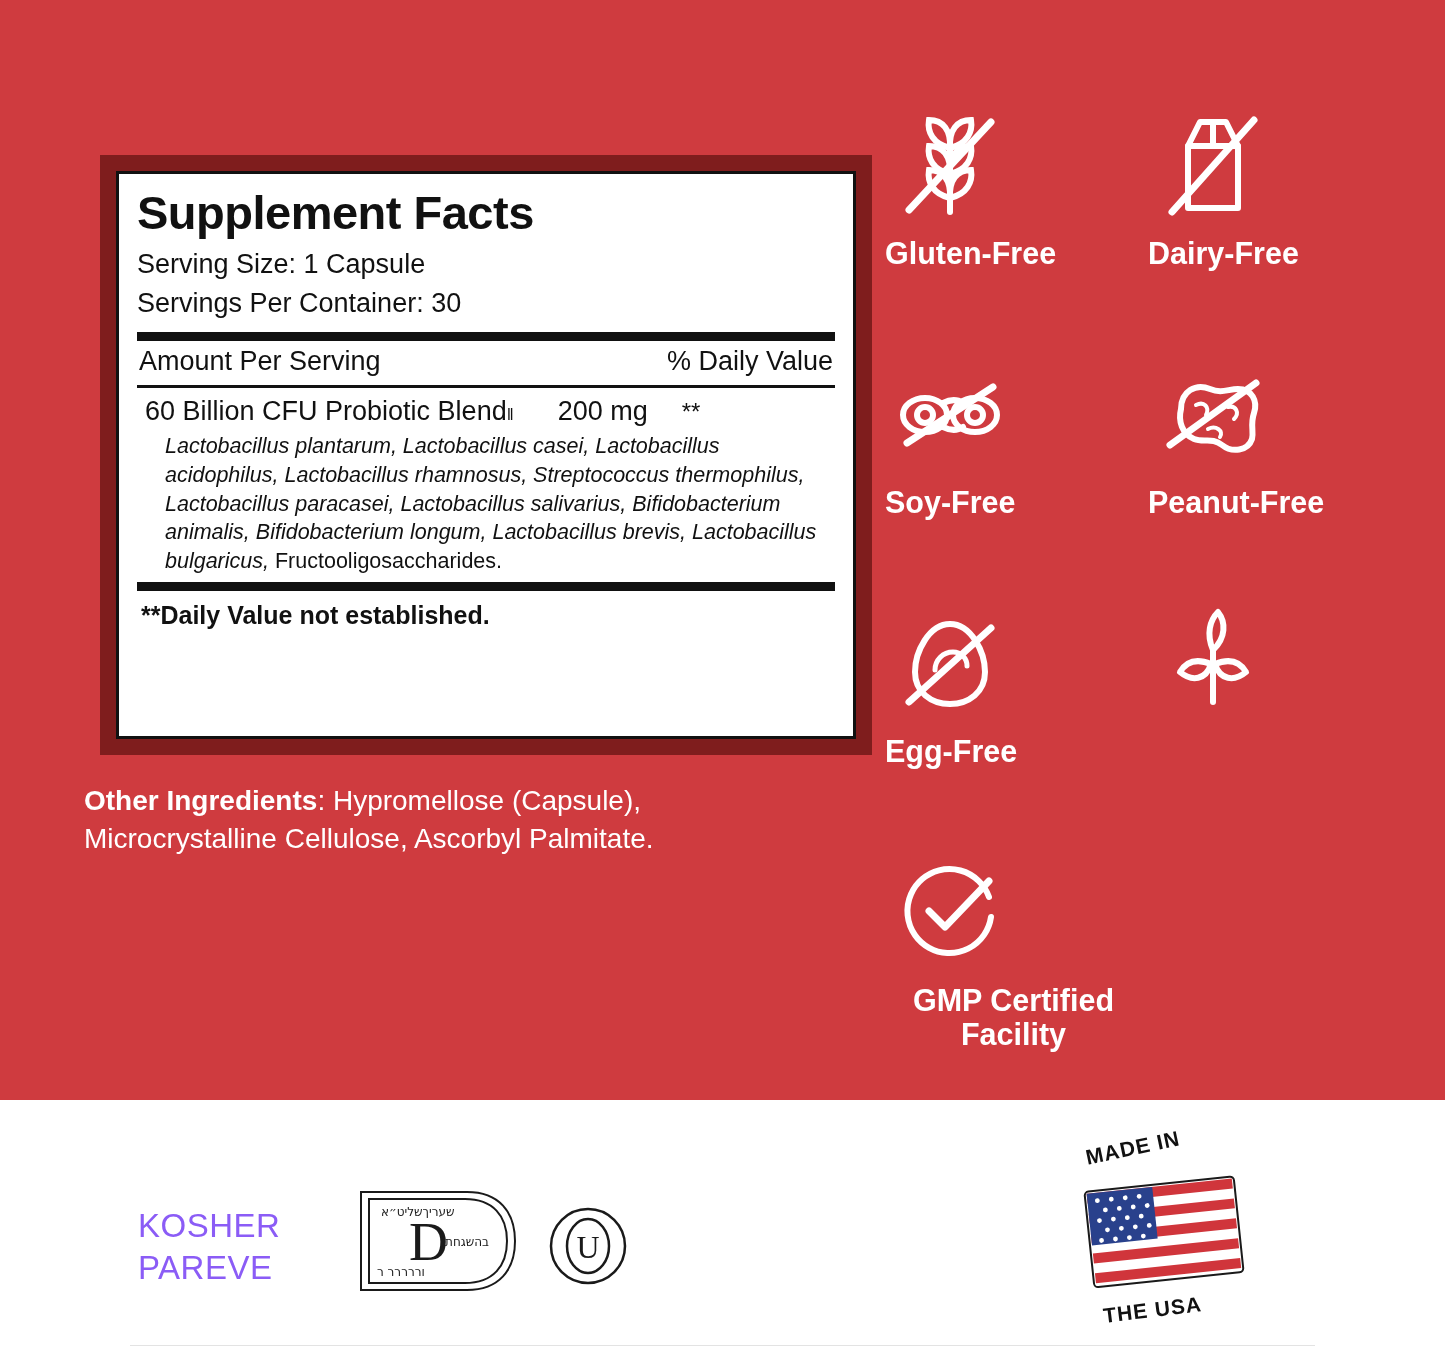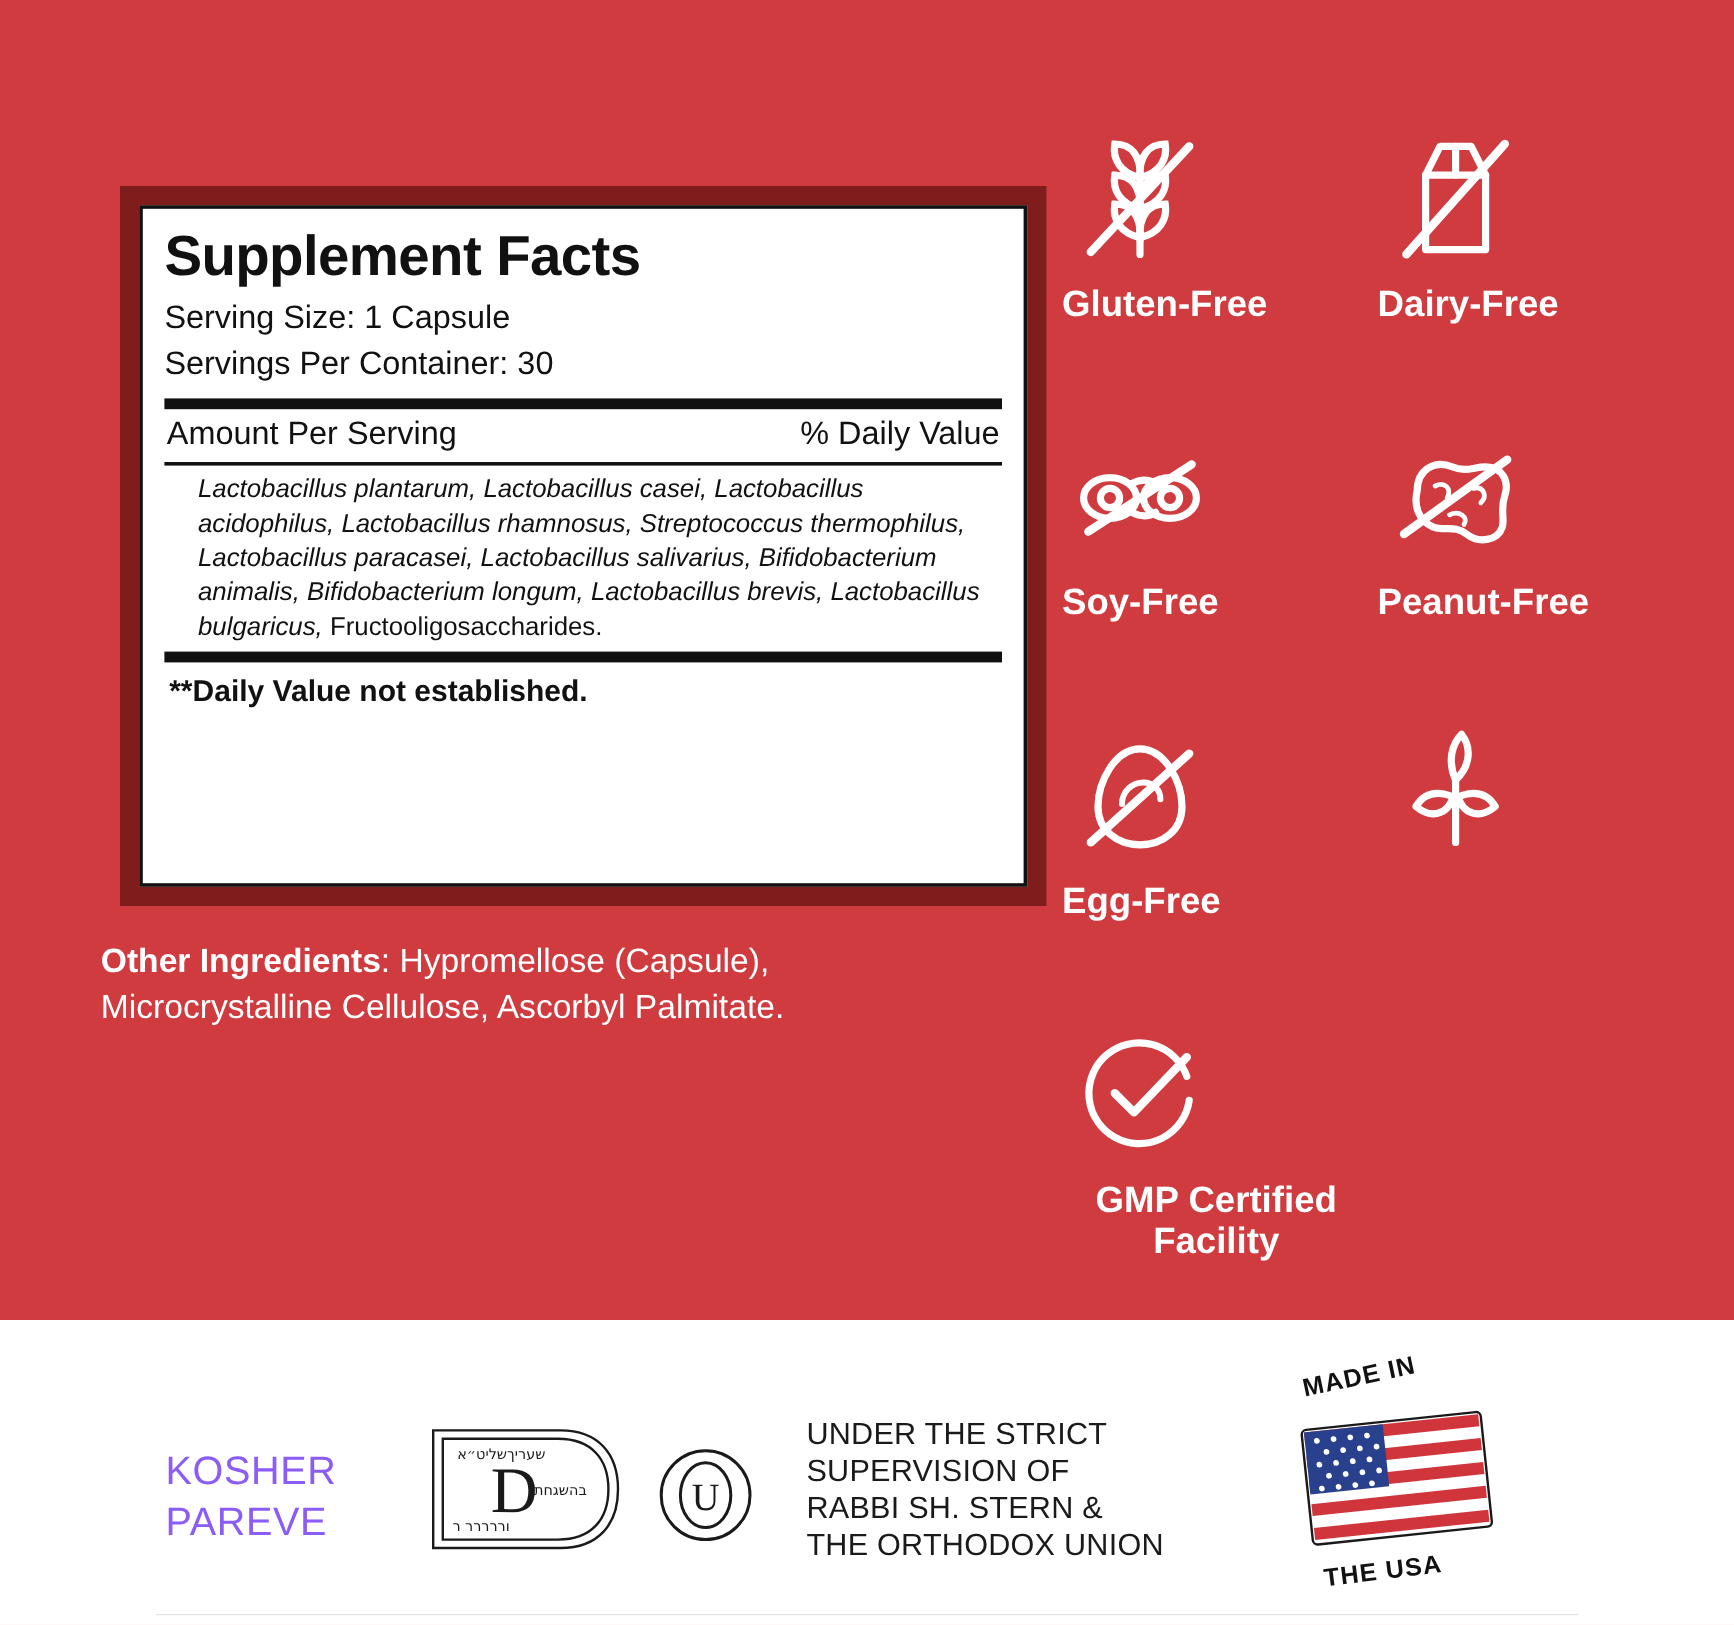--- a/index.html
+++ b/index.html
@@ -247,20 +247,26 @@
 
       <div class="rule-thick"></div>
 
       <div class="amount-row">
         <span>Amount Per Serving</span>
         <span>% Daily Value</span>
       </div>
 
       <div class="rule-thin"></div>
 
+      <div class="blend-row">
+        <span class="blend-name">60 Billion CFU Probiotic Blend</span>
+          <span class="blend-sup">‖</span>
+        <span class="blend-amt">200 mg</span>
+        <span class="blend-dv">**</span>
+      </div>
 
       <div class="ingredients-italic">
         <span>Lactobacillus plantarum, Lactobacillus casei, Lactobacillus acidophilus, Lactobacillus rhamnosus, Streptococcus thermophilus, Lactobacillus paracasei, Lactobacillus salivarius, Bifidobacterium animalis, Bifidobacterium longum, Lactobacillus brevis, Lactobacillus bulgaricus,</span>
         <span class="plain">Fructooligosaccharides.</span>
       </div>
 
       <div class="rule-thick2"></div>
 
       <div class="dv-note">**Daily Value not established.</div>
     </div>
@@ -380,21 +386,20 @@
   </div>
 
   <div class="ou-mark">
     <svg width="80" height="80" viewBox="0 0 80 80" fill="none" stroke="#1a1a1a" stroke-width="2.5">
       <circle cx="40" cy="40" r="37"></circle>
       <ellipse cx="40" cy="40" rx="21" ry="27"></ellipse>
       <text x="40" y="52" text-anchor="middle" font-family="'Liberation Serif', serif" font-size="32" fill="#1a1a1a" stroke="none">U</text>
     </svg>
   </div>
 
-  <div class="supervision">UNDER THE STRICT SUPERVISION OF RABBI SH. STERN &amp; THE ORTHODOX UNION</div>
 
   <div class="usa-badge">
     <svg width="216" height="214" viewBox="0 0 216 214" fill="none">
       <g transform="rotate(-6 108 110)">
         <rect x="34" y="62" width="150" height="96" rx="4" fill="#ffffff" stroke="#1a1a1a" stroke-width="2"></rect>
         <g>
           <rect x="36" y="64" width="146" height="10" fill="#d0353b"></rect>
           <rect x="36" y="84" width="146" height="10" fill="#d0353b"></rect>
           <rect x="36" y="104" width="146" height="10" fill="#d0353b"></rect>
           <rect x="36" y="124" width="146" height="10" fill="#d0353b"></rect>

